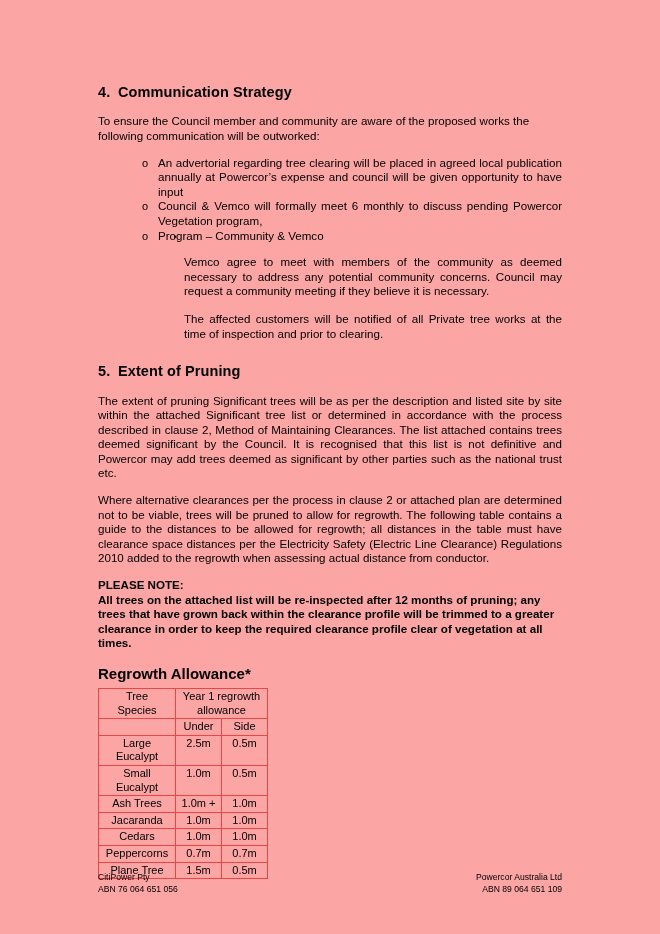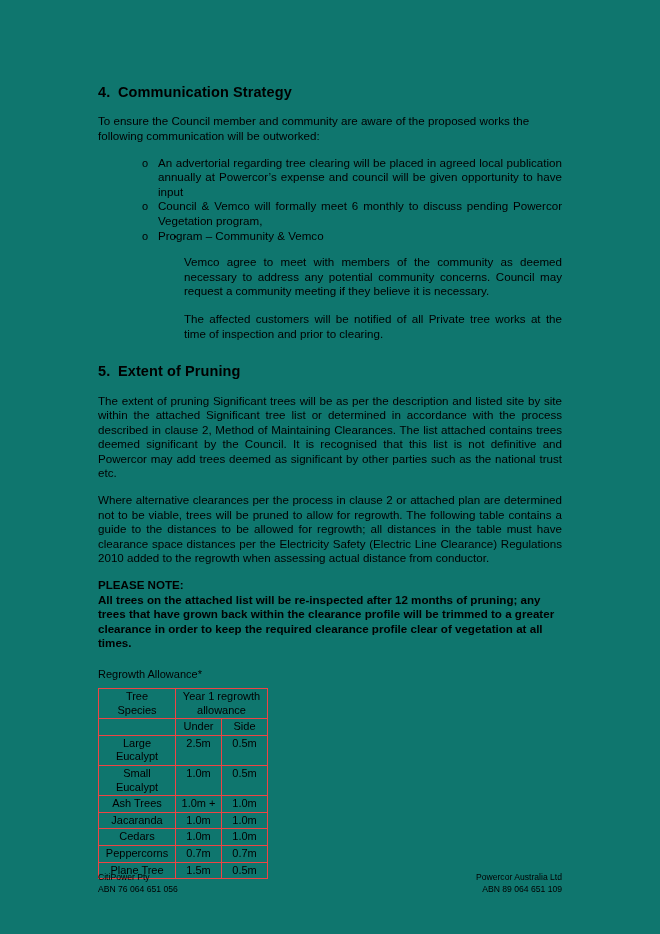--- a/index.html
+++ b/index.html
@@ -12,21 +12,21 @@
     width: 660px;
     height: 934px;
     position: relative;
     font-family: "Liberation Sans", sans-serif;
     color: #000000;
     overflow: hidden;
   }
   .page {
     position: absolute;
     inset: 0;
-    background: #0f766e;
+    background: #fca5a5;
   }
   .content {
     position: absolute;
     left: 98px;
     top: 84px;
     width: 464px;
   }
 
   
   .section-heading {
@@ -120,22 +120,22 @@
   }
   .note-block .note-title {
     margin: 0;
   }
   .note-block .note-body {
     margin: 0;
   }
 
   .table-caption {
     margin: 16px 0 7px 0;
-    font-size: 11px;
-    font-weight: normal;
+    font-size: 15px;
+    font-weight: bold;
     line-height: 14px;
   }
 
   
   .regrowth-table {
     border-collapse: collapse;
     width: 170px;
     table-layout: fixed;
     margin: 0;
   }

